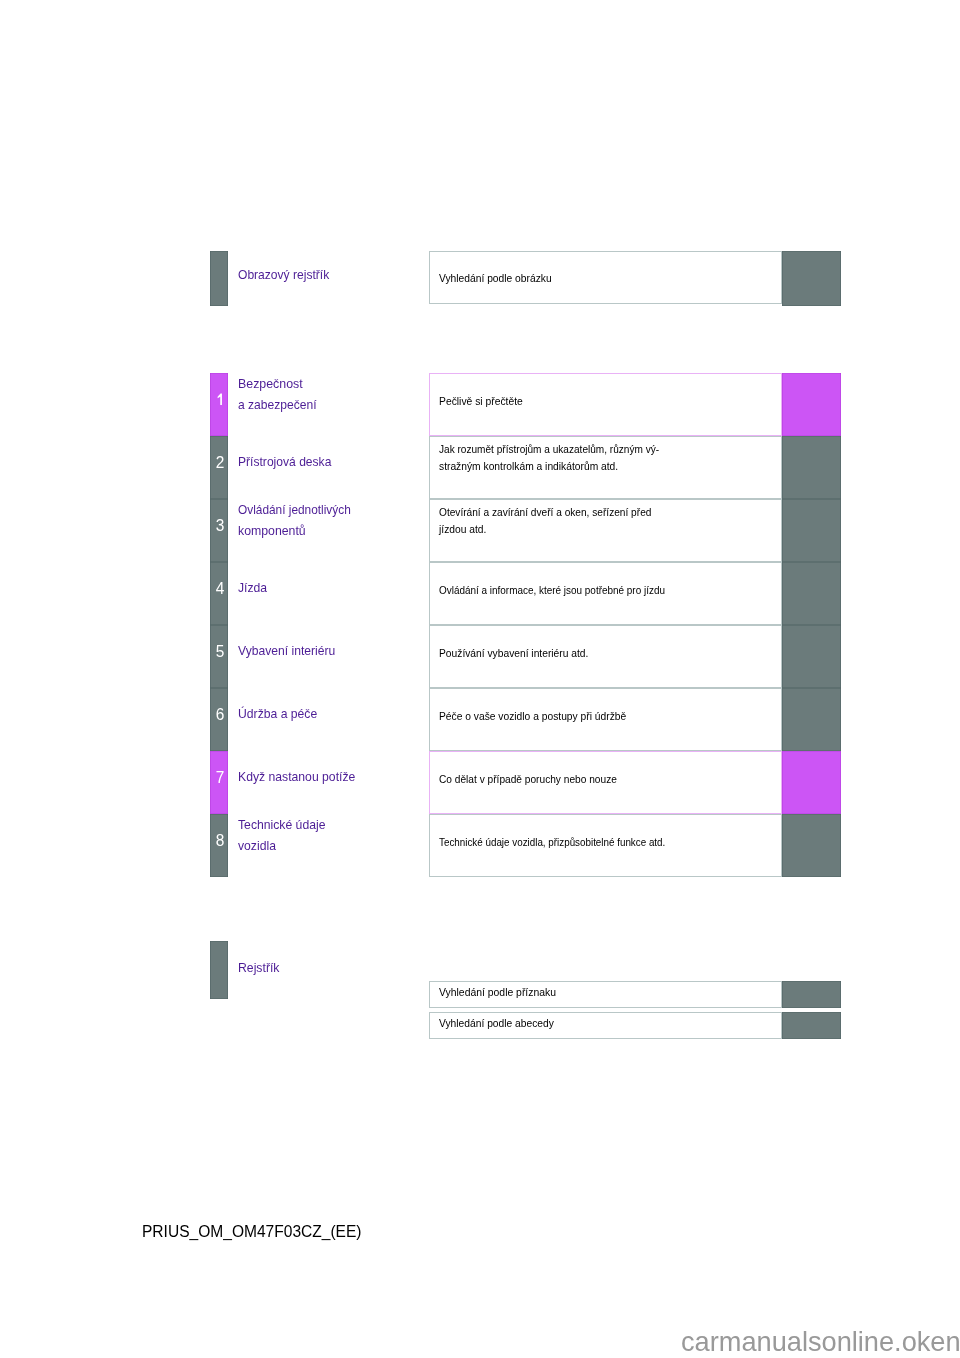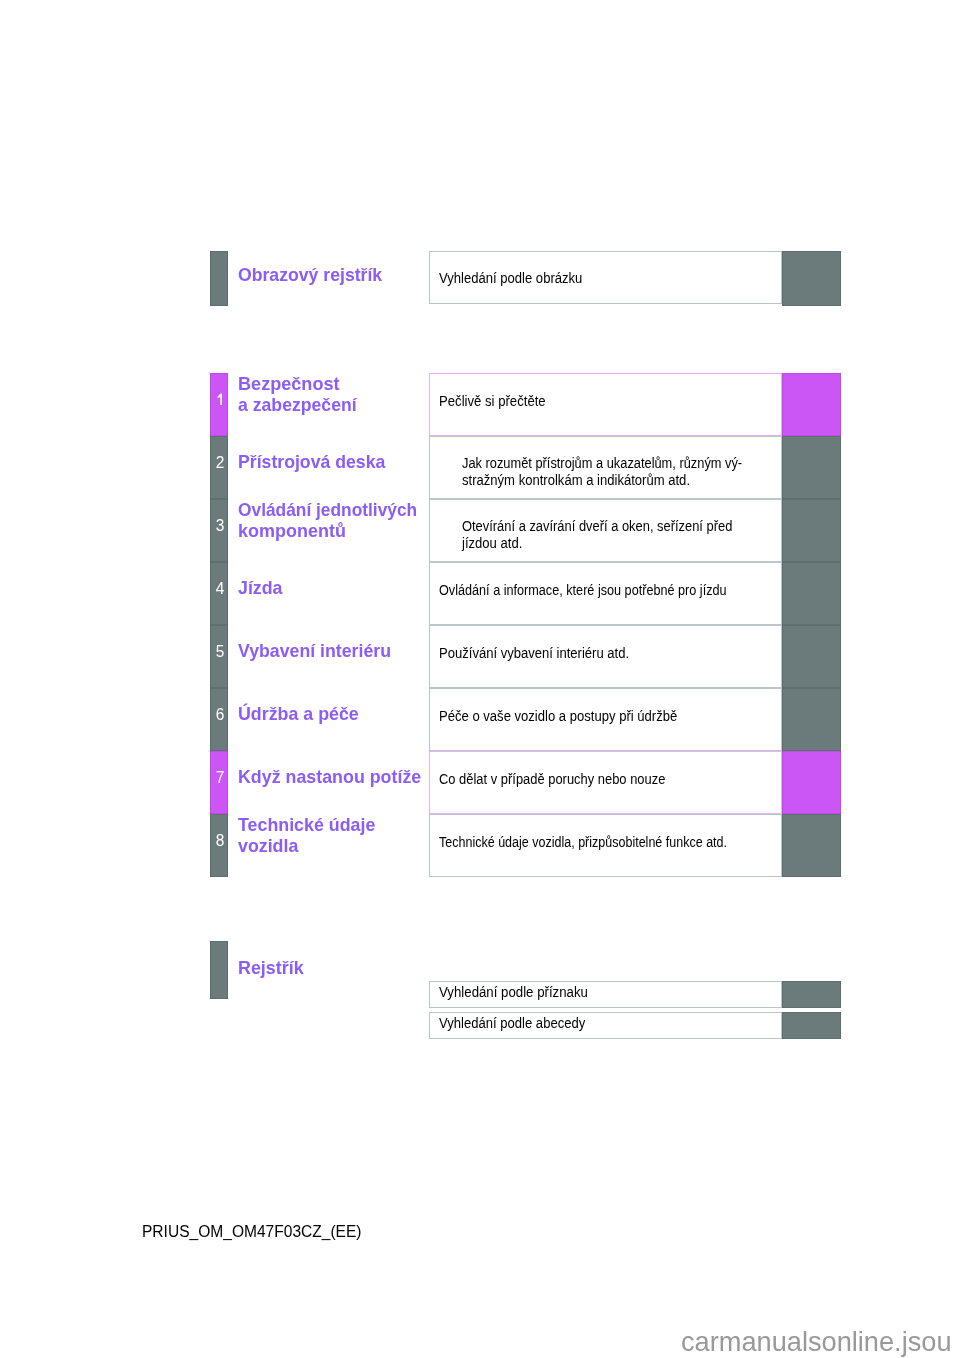--- a/index.html
+++ b/index.html
@@ -13,30 +13,30 @@
   .bar.mage{background:#cc55f5;}
   .bar.gray{box-shadow:inset 0 0 0 0.6px rgba(40,62,66,0.38);}
   .bar.mage{box-shadow:inset 0 0 0 0.6px rgba(150,30,190,0.40);}
   .num{position:absolute;left:0.7px;top:18.9px;width:18px;text-align:center;color:#ffffff;
        font-size:16.6px;line-height:16.6px;
        transform:scaleX(0.93) translateZ(0);transform-origin:center top;}
   .numsvg{position:absolute;left:0;top:19.2px;width:18px;height:16px;}
   .numsvg svg{display:block;margin:0 auto;}
 
   
-  .title{position:absolute;left:237.6px;font-weight:bold;font-size:19px;color:#8b5cf6;
+  .title{position:absolute;left:237.6px;font-weight:normal;font-size:13px;color:#4c1d95;
          white-space:nowrap;}
   .title .ln{line-height:21px;white-space:nowrap;
              transform:scaleX(0.934) translateZ(0);transform-origin:left top;}
 
   
   .box{position:absolute;left:429px;width:353px;box-sizing:border-box;
        border:1px solid #b9c7c7;background:#ffffff;}
   .box.mag{border-color:#e9b2f6;}
-  .txt{position:absolute;left:9px;font-size:14px;color:#000000;white-space:nowrap;}
+  .txt{position:absolute;left:9px;font-size:11px;color:#000000;white-space:nowrap;}
   .txt .ln{line-height:17px;white-space:nowrap;
            transform:scaleX(0.912) translateZ(0);transform-origin:left top;}
   
   .ln.s933{transform:scaleX(0.9333) translateZ(0);}
   .ln.s939{transform:scaleX(0.9389) translateZ(0);}
   .ln.s916{transform:scaleX(0.9162) translateZ(0);}
   .ln.s922{transform:scaleX(0.9215) translateZ(0);}
   .ln.s904{transform:scaleX(0.9035) translateZ(0);}
   .ln.s932{transform:scaleX(0.9325) translateZ(0);}
   .ln.s923{transform:scaleX(0.9233) translateZ(0);}
@@ -71,21 +71,21 @@
   .row .bar,.row .endcap,.row .box{top:0;}
   .r0{top:251px;}  .r1{top:373px;}  .r2{top:436px;}  .r3{top:499px;}
   .r4{top:562px;}  .r5{top:625px;}  .r6{top:688px;}  .r7{top:751px;}
   .r8{top:814px;}  .rix{top:941px;} .rix2{top:971.6px;}
   .h55{height:55px;}  .h53{height:53px;}  .h58{height:58px;}
   .h27{height:27px;margin-top:40px;}  .ch{height:63px;}
   .t2{top:0;}     
   .t1{top:14.8px;}  
   .t0{top:13px;}    
   .tix{top:15.7px;} 
-  .d2{top:18px;margin-left:23px;}  
+  .d2{top:4px;}  
   .d1{top:18.5px;}  
   .dix{top:2.4px;}  
   .d0{top:17.6px;}  
 </style>
 </head>
 <body>
 
 <div class="page">
 
   <div class="row r0">
@@ -245,15 +245,15 @@
   <div class="row rix2">
     <div class="box h27">
       <div class="txt dix">
         <div class="ln s933">Vyhledání podle abecedy</div>
       </div>
     </div>
     <div class="endcap gray h27"></div>
   </div>
 
   <div class="footer">PRIUS_OM_OM47F03CZ_(EE)</div>
-  <div class="wm">carmanualsonline.jsou</div>
+  <div class="wm">carmanualsonline.oken</div>
 
 </div>
 
 </body></html>

